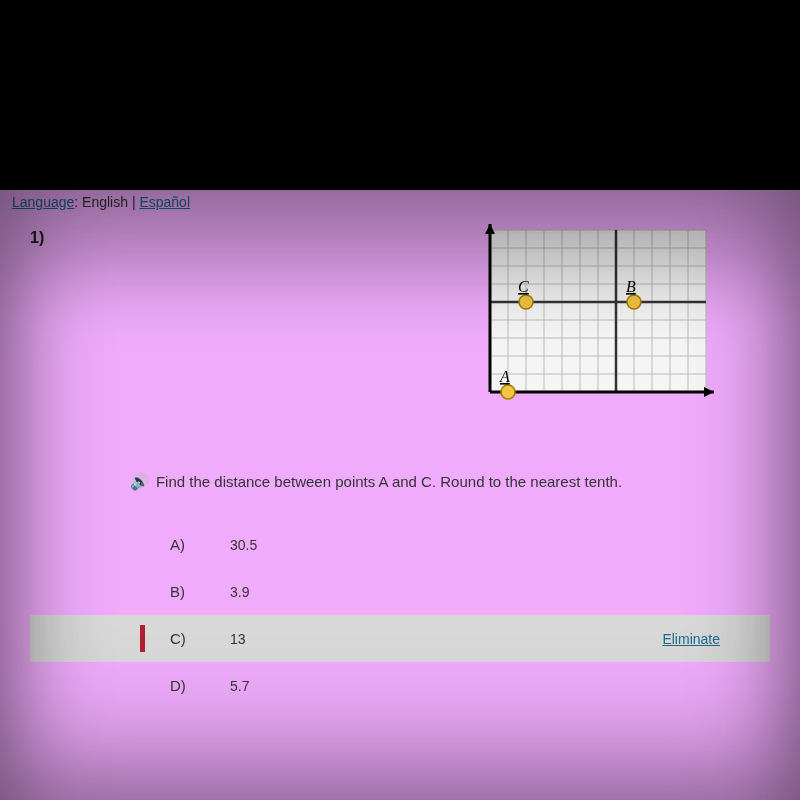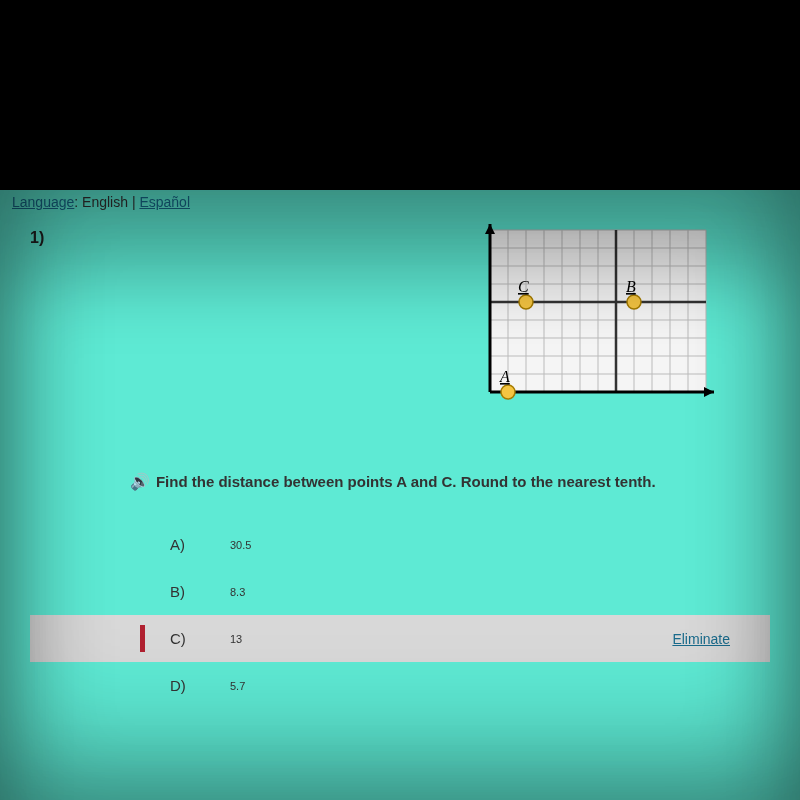--- a/index.html
+++ b/index.html
@@ -8,21 +8,21 @@
       background: #000;
       width: 800px;
       height: 800px;
       overflow: hidden;
     }
     .black-top {
       height: 190px;
       background: #000;
     }
     .content-area {
-      background: #5eead4;
+      background: #f0abfc;
       height: 610px;
       padding: 0;
       position: relative;
     }
     .lang-bar {
       padding: 4px 12px;
       font-size: 14px;
       color: #333;
     }
     .lang-label {
@@ -65,55 +65,54 @@
       align-items: center;
       gap: 6px;
     }
     .audio-icon {
       font-size: 16px;
       color: #555;
     }
     .question-text {
       font-size: 15px;
       color: #333;
-      font-weight: bold;
     }
     .choices {
       margin-top: 30px;
     }
     .choice-row {
       display: flex;
       align-items: center;
       padding: 15px 0 15px 140px;
       position: relative;
     }
     .choice-letter {
       width: 60px;
       font-size: 15px;
       color: #333;
     }
     .choice-value {
-      font-size: 11px;
+      font-size: 14px;
       color: #333;
     }
     .choice-row.selected {
       background: #d8d8d8;
     }
     .choice-row.selected::before {
       content: '';
       position: absolute;
       left: 110px;
       top: 10px;
       bottom: 10px;
       width: 5px;
       background: #b02030;
     }
     .eliminate {
       position: absolute;
-      right: 40px;
+      right: 50px;
       font-size: 14px;
       color: #1a6b8c;
       text-decoration: underline;
     }
     .vignette {
       position: absolute;
       inset: 0;
       pointer-events: none;
       box-shadow: inset 0 -60px 100px rgba(0,0,0,0.25), inset 0 90px 70px rgba(0,0,0,0.25), inset 40px 0 80px rgba(0,0,0,0.15), inset -40px 0 80px rgba(0,0,0,0.15);
     }
@@ -191,21 +190,21 @@
       <span class="question-text">Find the distance between points A and C. Round to the nearest tenth.</span>
     </div>
 
     <div class="choices">
       <div class="choice-row">
         <span class="choice-letter">A)</span>
         <span class="choice-value">30.5</span>
       </div>
       <div class="choice-row">
         <span class="choice-letter">B)</span>
-        <span class="choice-value">8.3</span>
+        <span class="choice-value">3.9</span>
       </div>
       <div class="choice-row selected">
         <span class="choice-letter">C)</span>
         <span class="choice-value">13</span>
         <a class="eliminate">Eliminate</a>
       </div>
       <div class="choice-row">
         <span class="choice-letter">D)</span>
         <span class="choice-value">5.7</span>
       </div>

